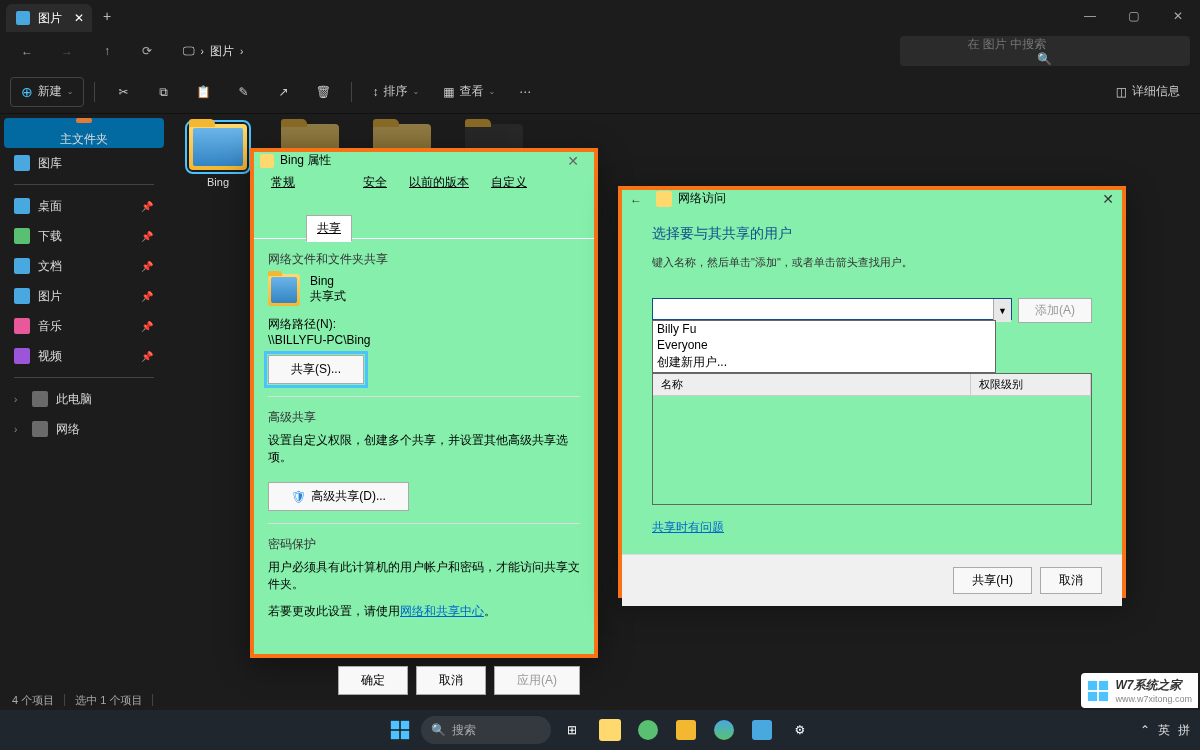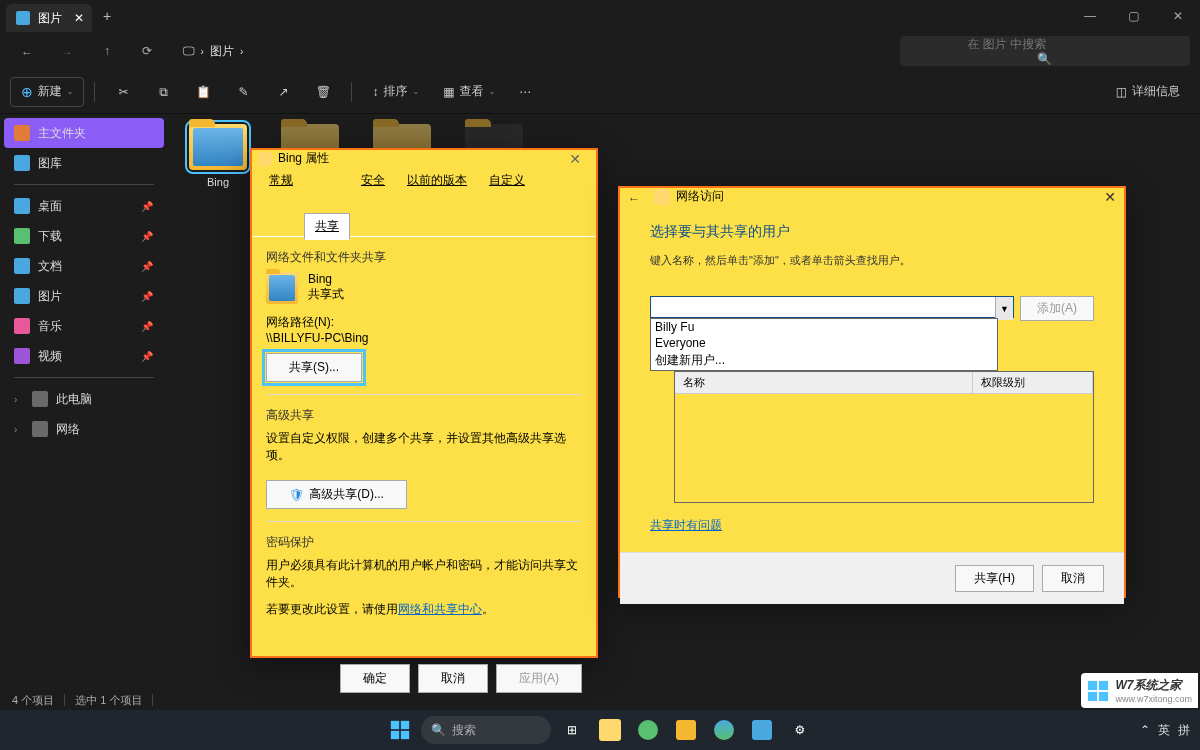--- a/index.html
+++ b/index.html
@@ -30,21 +30,21 @@
 .new-btn { border: 1px solid #444; }
 .new-plus { color: #4cc2ff; font-size: 14px; }
 .tsep { width: 1px; height: 20px; background: #444; margin: 0 6px; }
 .tool-icon { width: 16px; height: 16px; display: flex; align-items: center; justify-content: center; }
 .spacer { flex: 1; }
 
 
 .main { display: flex; height: calc(100% - 32px - 38px - 44px - 20px - 40px); }
 .sidebar { width: 168px; background: #1c1c1c; padding: 4px; overflow-y: auto; }
 .sb-item { height: 30px; display: flex; align-items: center; padding: 0 10px; border-radius: 4px; cursor: pointer; gap: 8px; color: #ddd; }
-.sb-item.active { background: #8b5cf6; }
+.sb-item.active { background: #0369a1; flex-direction: column; }
 .sb-icon { width: 16px; height: 16px; display: inline-block; border-radius: 2px; }
 .pin { margin-left: auto; color: #888; font-size: 10px; }
 .sb-sep { height: 1px; background: #444; margin: 6px 10px; }
 .sb-exp { width: 10px; color: #888; font-size: 10px; }
 
 .content { flex: 1; background: #1c1c1c; padding: 10px 16px; display: flex; gap: 24px; align-items: flex-start; }
 .folder { width: 68px; text-align: center; cursor: pointer; }
 .folder-icon { width: 58px; height: 46px; background: linear-gradient(#ffd96e, #f4b731); border-radius: 4px; margin: 0 auto 6px; position: relative; }
 .folder-icon::before { content: ''; position: absolute; top: -5px; left: 0; width: 26px; height: 8px; background: #f4b731; border-radius: 3px 5px 0 0; }
 .folder.sel .folder-icon { outline: 2px solid #4cc2ff; outline-offset: 2px; }
@@ -62,21 +62,21 @@
 .taskbar { position: absolute; bottom: 0; left: 0; right: 0; height: 40px; background: #20262e; display: flex; align-items: center; justify-content: center; gap: 4px; }
 .tb-ico { width: 34px; height: 34px; display: flex; align-items: center; justify-content: center; cursor: pointer; border-radius: 4px; }
 .tb-search { width: 130px; height: 28px; background: #33393f; border-radius: 14px; display: flex; align-items: center; padding: 0 10px; gap: 6px; color: #aaa; }
 .tb-right { position: absolute; right: 10px; display: flex; align-items: center; gap: 8px; color: #ddd; font-size: 12px;}
 
 
 .watermark { position: absolute; bottom: 42px; right: 2px; background: #fff; border-radius: 4px 0 0 4px; padding: 4px 6px; display: flex; align-items: center; gap: 6px; color: #333; font-size: 12px;}
 .watermark svg { width: 22px; height: 22px; }
 
 
-.dialog { position: absolute; background: #fde047; color: #000; border: 2px solid #f97316; box-shadow: 0 8px 30px rgba(0,0,0,0.4); }
+.dialog { position: absolute; background: #86efac; color: #000; border: 4px solid #f97316; box-shadow: 0 8px 30px rgba(0,0,0,0.4); }
 
 
 .prop { left: 250px; top: 148px; width: 348px; height: 510px; display: flex; flex-direction: column; }
 .dlg-title { height: 26px; display: flex; align-items: center; padding: 0 6px; font-size: 12px; gap: 6px; }
 .dlg-title-ico { width: 14px; height: 14px; background: #ffd96e; border-radius: 2px;}
 .dlg-close { margin-left: auto; width: 30px; text-align: center; cursor: pointer; color: #666; font-size: 14px; }
 .tabs { display: flex; padding: 0 6px; border-bottom: 1px solid #fff; }
 .ptab { padding: 4px 10px; font-size: 12px; cursor: pointer; border: 1px solid transparent; text-decoration: underline; }
 .ptab.active { border: 1px solid #aaa; border-bottom: 1px solid #fff; background: #fff; position: relative; top: 4px; margin-top: 42px; }
 .prop-body { flex: 1; padding: 12px 14px; font-size: 12px; }
@@ -101,21 +101,21 @@
 .net-close { margin-left: auto; cursor: pointer; font-size: 14px; color: #333; }
 .net-body { flex: 1; padding: 18px 30px; font-size: 12px; }
 .net-h1 { font-size: 14px; color: #0f4f8c; font-weight: normal; margin-bottom: 12px; }
 .net-sub { color: #333; margin-bottom: 28px; font-size: 11px;}
 .combo-row { display: flex; gap: 6px; }
 .combo { position: relative; flex: 1; }
 .combo input { width: 100%; height: 22px; border: 1px solid #0f4f8c; padding: 0 20px 0 4px; font-size: 12px; }
 .combo-drop { position: absolute; right: 1px; top: 1px; bottom: 1px; width: 18px; background: #e8e8e8; border-left: 1px solid #aaa; display: flex; align-items: center; justify-content: center; cursor: pointer; font-size: 9px;}
 .combo-list { position: absolute; top: 22px; left: 0; right: 16px; background: #fff; border: 1px solid #666; z-index: 10; }
 .combo-item { padding: 1px 4px; font-size: 12px; cursor: pointer; }
-.net-list { margin-top: 8px; border: 1px solid #666; height: 132px; margin-left: 24px; }
+.net-list { margin-top: 8px; border: 1px solid #666; height: 132px; }
 .net-list-h { background: #eee; border-bottom: 1px solid #ccc; display: flex; }
 .net-list-h div { padding: 3px 8px; font-size: 11px; border-right: 1px solid #ccc; }
 .net-foot { border-top: 1px solid #ddd; background: #f0f0f0; padding: 12px 20px; display: flex; gap: 8px; justify-content: flex-end; }
 .net-foot .pbtn { padding: 4px 18px; }
 .pbtn.disabled { color: #999; }
 </style>
 </head>
 <body>
 
 <div class="titlebar">

